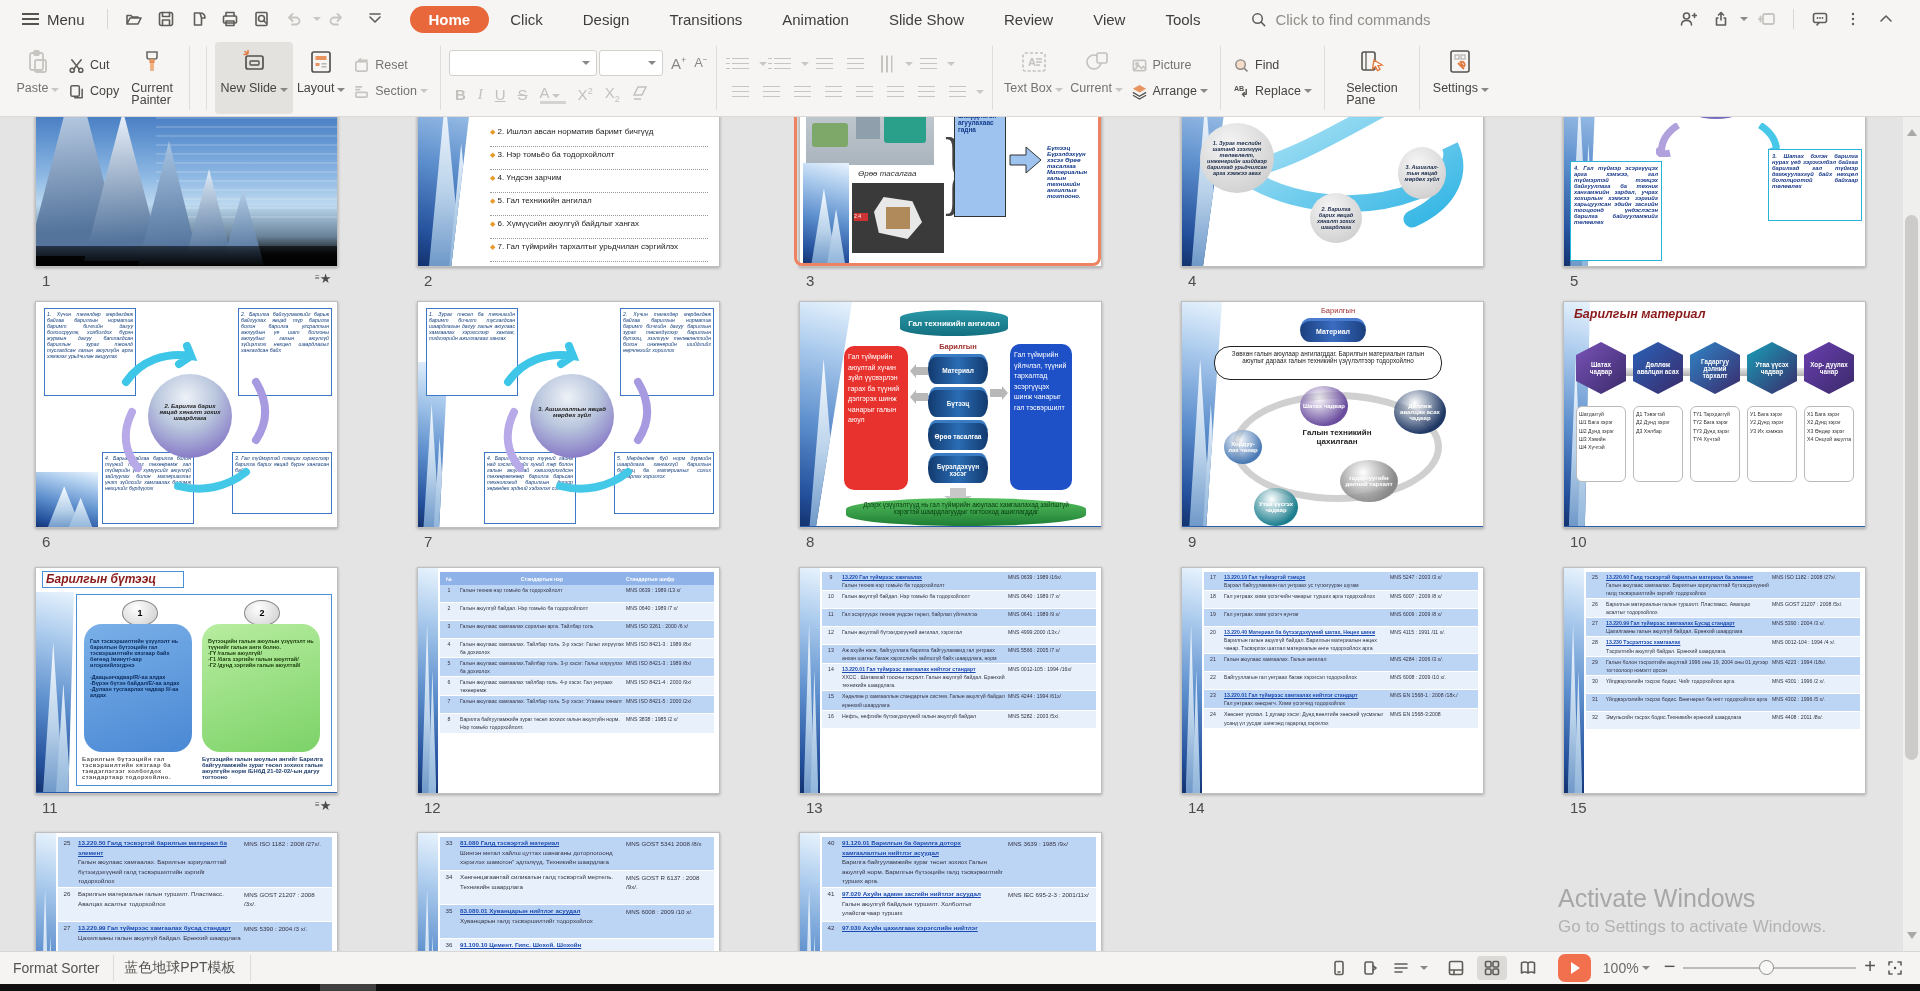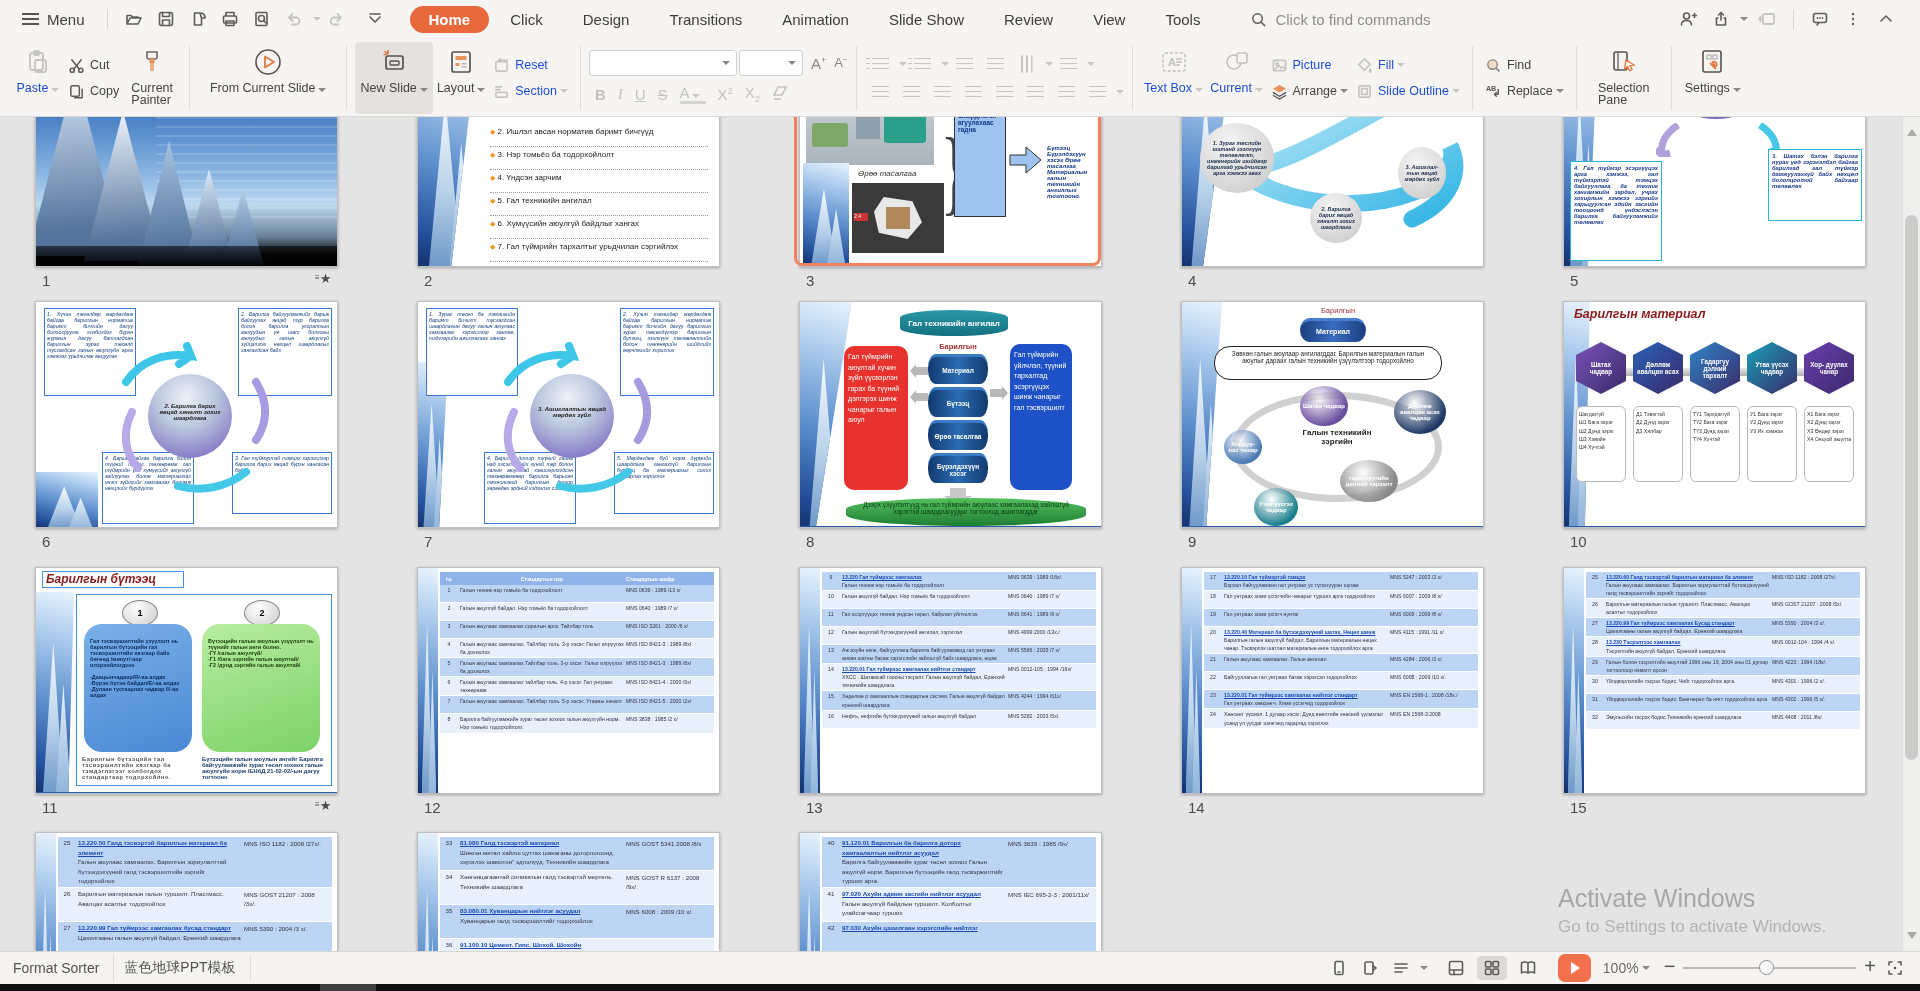--- a/index.html
+++ b/index.html
@@ -23,21 +23,21 @@
 .search{display:flex;align-items:center;margin-left:30px;color:#8f8d89;font-size:15px}
 .search svg{width:17px;height:17px;margin-right:8px}
 .right-cluster{margin-left:auto;display:flex;align-items:center;padding-right:18px}
 
 .toolbar{position:absolute;left:0;top:38px;width:1920px;height:79px;background:#f6f5f3;border-bottom:1px solid #dbd9d6;display:flex;align-items:stretch;padding:4px 0 2px 12px;font-size:12.5px;color:#464440}
 .vsep{width:1px;background:#e0dedb;margin:4px 8px}
 .bigbtn{display:flex;flex-direction:column;align-items:center;justify-content:flex-start;padding:3px 6px 0 6px;white-space:nowrap}
 .bigbtn .bicon{height:34px;display:flex;align-items:center;justify-content:center}
 .bigbtn .blabel{margin-top:3px;line-height:12px;text-align:left}
 .bigbtn.hl{background:#e4e2df;border-radius:4px}
-.dis{color:#1d4ed8}
+.dis{color:#737373}
 .smallcol{display:flex;flex-direction:column;justify-content:center}
 .smallbtn{display:flex;align-items:center;height:26px;padding:0 4px;white-space:nowrap}
 .smallbtn .sicon{margin-right:5px;display:flex;align-items:center}
 .combo{background:#fff;border:1px solid #d2d0cc;border-radius:3px;height:26px;display:flex;align-items:center;justify-content:flex-end;padding:0 6px}
 .fontrow{display:flex;align-items:center;height:30px}
 .charrow{display:flex;align-items:center;height:28px;margin-top:2px;font-size:15px;color:#c3c1bd}
 .charrow span{margin:0 6px}
 .micro{width:17px;height:12px;background:repeating-linear-gradient(to bottom,#c7c5c1 0 1.5px,transparent 1.5px 4.8px);margin:0 7px;position:relative;flex:none}
 .micro.b::before{content:"";position:absolute;left:-6px;top:0;width:4px;height:12px;background:repeating-linear-gradient(to bottom,#c7c5c1 0 1.5px,transparent 1.5px 4.8px)}
 
@@ -226,29 +226,20 @@
       <span class="bicon">
           <svg width="24" height="26" viewBox="0 0 24 26">
             <path d="M7 3h10v5a2 2 0 0 1-2 2H9a2 2 0 0 1-2-2z" fill="none" stroke="#6b6966" stroke-width="1.6"></path>
             <path d="M10 10v4h4v-4" fill="#e9995f" stroke="#d9854a" stroke-width="1"></path>
             <rect x="10" y="14" width="4" height="8" rx="1" fill="#f0b285"></rect>
           </svg>
         </span>
       <span class="blabel"><span>Current</span><br><span>Painter</span></span>
     </div>
     <div class="vsep"></div>
-    <div class="bigbtn" style="width:140px">
-      <span class="bicon">
-          <svg width="30" height="30" viewBox="0 0 30 30">
-            <circle cx="15" cy="15" r="12" fill="none" stroke="#55534f" stroke-width="1.6"></circle>
-            <path d="M12 9.5L21 15l-9 5.5z" fill="none" stroke="#e07a3f" stroke-width="1.8" stroke-linejoin="round"></path>
-          </svg>
-        </span>
-      <span class="blabel"><span>From Current Slide</span><span class="caret"></span></span>
-    </div>
     <div class="vsep"></div>
     <div class="bigbtn hl" style="width:78px">
       <span class="bicon">
           <svg width="30" height="28" viewBox="0 0 30 28">
             <path d="M6 3.5l2 2M5 6.5H8M9 2.5v3" stroke="#e07a3f" stroke-width="1.6" stroke-linecap="round"></path>
             <rect x="7" y="8" width="17" height="13" rx="2" fill="none" stroke="#55534f" stroke-width="1.7"></rect>
             <rect x="11" y="13" width="9" height="4" rx="1" fill="none" stroke="#55534f" stroke-width="1.4"></rect>
           </svg>
         </span>
       <span class="blabel"><span>New Slide</span><span class="caret"></span></span>
@@ -372,42 +363,20 @@
       <div class="smallbtn">
           <span class="sicon">
             <svg width="17" height="17" viewBox="0 0 18 18">
               <path d="M9 2l7 4-7 4-7-4z" fill="#e8945f"></path>
               <path d="M2 10l7 4 7-4" fill="none" stroke="#55534f" stroke-width="1.4"></path>
               <path d="M2 13l7 4 7-4" fill="none" stroke="#55534f" stroke-width="1.4"></path>
             </svg>
           </span>
           <span>Arrange</span>
           <span class="caret"></span>
-        </div>
-    </div>
-    <div class="smallcol">
-      <div class="smallbtn dis">
-          <span class="sicon">
-            <svg width="17" height="17" viewBox="0 0 18 18">
-              <path class="stroke-dis" d="M9 2l6 6-6 6-6-6z"></path>
-              <path class="stroke-dis" d="M15 13c1 1.4 1 2.6 0 3-1-.4-1-1.6 0-3z"></path>
-            </svg>
-          </span>
-          <span>Fill</span>
-          <span class="caret dis"></span>
-        </div>
-      <div class="smallbtn dis">
-          <span class="sicon">
-            <svg width="17" height="17" viewBox="0 0 18 18">
-              <rect class="stroke-dis" x="3" y="3" width="12" height="12" rx="1.5"></rect>
-              <rect class="stroke-dis" x="6" y="6" width="6" height="6"></rect>
-            </svg>
-          </span>
-          <span>Slide Outline</span>
-          <span class="caret dis"></span>
         </div>
     </div>
     <div class="vsep"></div>
     <div class="smallcol">
       <div class="smallbtn">
           <span class="sicon">
             <svg width="17" height="17" viewBox="0 0 18 18">
               <circle cx="8" cy="8" r="5" fill="#f6ddc9" stroke="#8a8885" stroke-width="1.5"></circle>
               <path d="M11.7 11.7l3.6 3.6" stroke="#8a8885" stroke-width="1.8"></path>
             </svg>
@@ -608,21 +577,21 @@
       <div class="slnum" style="left: 806px; top: 416px; width: 40px; height: 18px;">8</div>
       <div class="thumb" style="left: 1181px; top: 184px; width: 303px; height: 227px;">
         <div class="ice abs" style="left: 0px; top: 0px; width: 40px; height: 227px; clip-path: polygon(0px 0px, 100% 0px, 60% 100%, 0px 100%);">
           <div class="spike" style="left: 7.2px; top: 56.75px; width: 22px; height: 170.25px; background: linear-gradient(rgb(248, 251, 255), rgb(185, 210, 234) 55%, rgb(109, 151, 200));"></div>
           <div class="spike" style="left: 20.8px; top: 102.15px; width: 16px; height: 124.85px; background: linear-gradient(rgb(232, 242, 251), rgb(143, 180, 218));"></div>
         </div>
         <div class="abs" style="left: 126px; top: 4px; width: 60px; height: 10px; font-size: 7.5px; color: rgb(160, 48, 48); text-align: center;">Барилгын</div>
         <div class="abs" style="left: 118px; top: 16px; width: 66px; height: 24px; background: linear-gradient(90deg, rgb(26, 63, 126), rgb(58, 108, 192) 50%, rgb(26, 63, 126)); border-radius: 10px / 12px; border-top: 3px solid rgb(74, 124, 208); display: flex; align-items: center; justify-content: center; font-size: 7px; color: rgb(255, 255, 255); font-weight: bold;">Материал</div>
         <div class="abs" style="left: 32px; top: 44px; width: 228px; height: 34px; background: rgb(255, 255, 255); border: 1.5px solid rgb(34, 34, 34); border-radius: 16px; font-size: 6.3px; color: rgb(34, 34, 34); text-align: center; padding: 3px 8px;">Зөвхөн галын аюулаар ангилагддаг. Барилгын материалын галын аюулыг дараах галын техникийн үзүүлэлтээр тодорхойлно</div>
         <div class="abs" style="left: 50px; top: 90px; width: 210px; height: 110px; border: 7px solid rgb(208, 208, 208); border-radius: 50%;"></div>
-        <div class="abs" style="left: 112px; top: 126px; width: 86px; height: 28px; font-size: 8px; font-weight: bold; color: rgb(34, 34, 34); text-align: center;">Галын техникийн зэргийн</div>
+        <div class="abs" style="left: 112px; top: 126px; width: 86px; height: 28px; font-size: 8px; font-weight: bold; color: rgb(34, 34, 34); text-align: center;">Галын техникийн цахилгаан</div>
         <div class="abs" style="left: 118px; top: 84px; width: 48px; height: 40px; border-radius: 50%; background: radial-gradient(circle at 40% 30%, rgba(255, 255, 255, 0.45), rgb(106, 77, 158) 70%); color: rgb(255, 255, 255); font-size: 6px; font-weight: bold; display: flex; align-items: center; justify-content: center; text-align: center; padding: 3px;">Шатах чадвар</div>
         <div class="abs" style="left: 212px; top: 88px; width: 52px; height: 44px; border-radius: 50%; background: radial-gradient(circle at 40% 30%, rgba(255, 255, 255, 0.45), rgb(31, 56, 100) 70%); color: rgb(255, 255, 255); font-size: 6px; font-weight: bold; display: flex; align-items: center; justify-content: center; text-align: center; padding: 3px;">Дөллөж авалцан асах чадвар</div>
         <div class="abs" style="left: 42px; top: 128px; width: 38px; height: 34px; border-radius: 50%; background: radial-gradient(circle at 40% 30%, rgba(255, 255, 255, 0.45), rgb(74, 122, 181) 70%); color: rgb(255, 255, 255); font-size: 6px; font-weight: bold; display: flex; align-items: center; justify-content: center; text-align: center; padding: 3px;">Хордуу- лах чанар</div>
         <div class="abs" style="left: 158px; top: 158px; width: 58px; height: 42px; border-radius: 50%; background: radial-gradient(circle at 40% 30%, rgba(255, 255, 255, 0.45), rgb(138, 138, 138) 70%); color: rgb(255, 255, 255); font-size: 6px; font-weight: bold; display: flex; align-items: center; justify-content: center; text-align: center; padding: 3px;">гадаргуугийн дөлний тархалт</div>
         <div class="abs" style="left: 72px; top: 186px; width: 44px; height: 38px; border-radius: 50%; background: radial-gradient(circle at 40% 30%, rgba(255, 255, 255, 0.45), rgb(29, 127, 142) 70%); color: rgb(255, 255, 255); font-size: 6px; font-weight: bold; display: flex; align-items: center; justify-content: center; text-align: center; padding: 3px;">Утаа үүсгэх чадвар</div>
         <div class="abs" style="left: 0px; top: 224px; width: 303px; height: 3px; background: rgb(42, 92, 170);"></div>
       </div>
       <div class="slnum" style="left: 1188px; top: 416px; width: 40px; height: 18px;">9</div>
       <div class="thumb" style="left: 1563px; top: 184px; width: 303px; height: 227px;">
         <div class="ice abs" style="left: 0px; top: 0px; width: 26px; height: 227px; clip-path: polygon(0px 0px, 100% 0px, 80% 100%, 0px 100%);">

